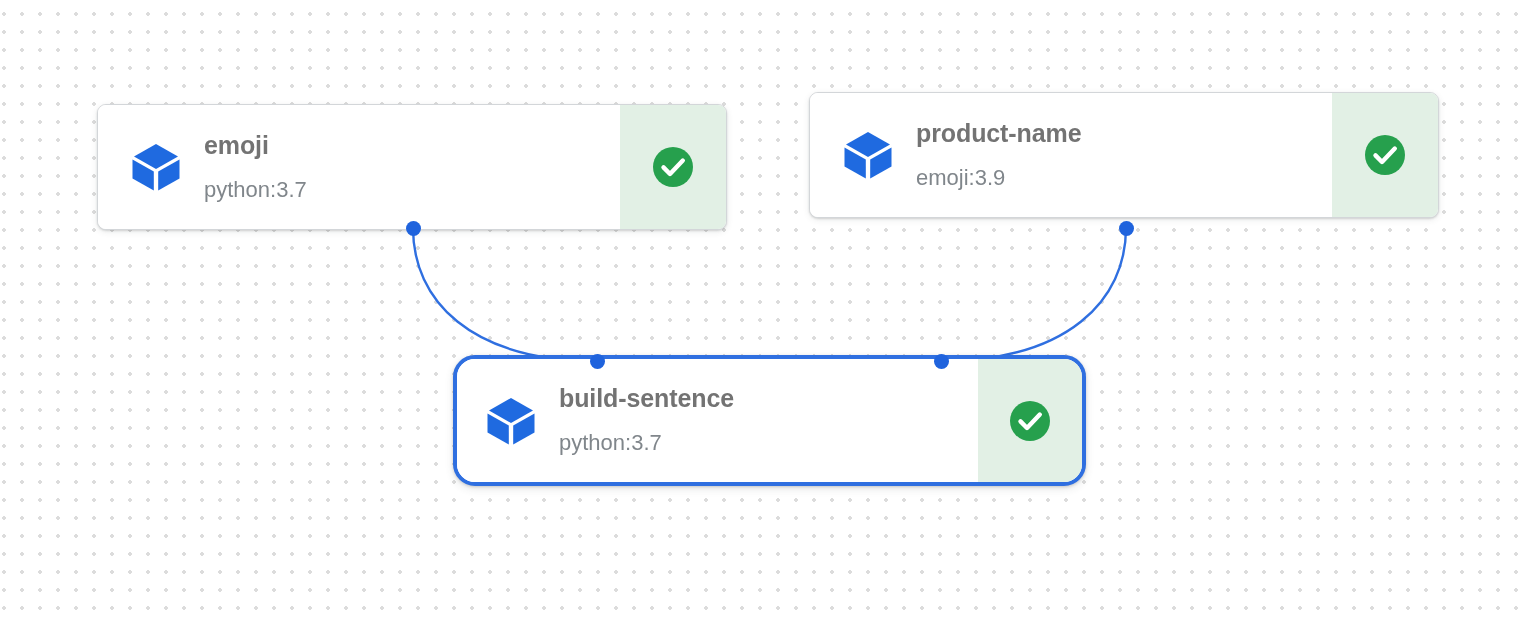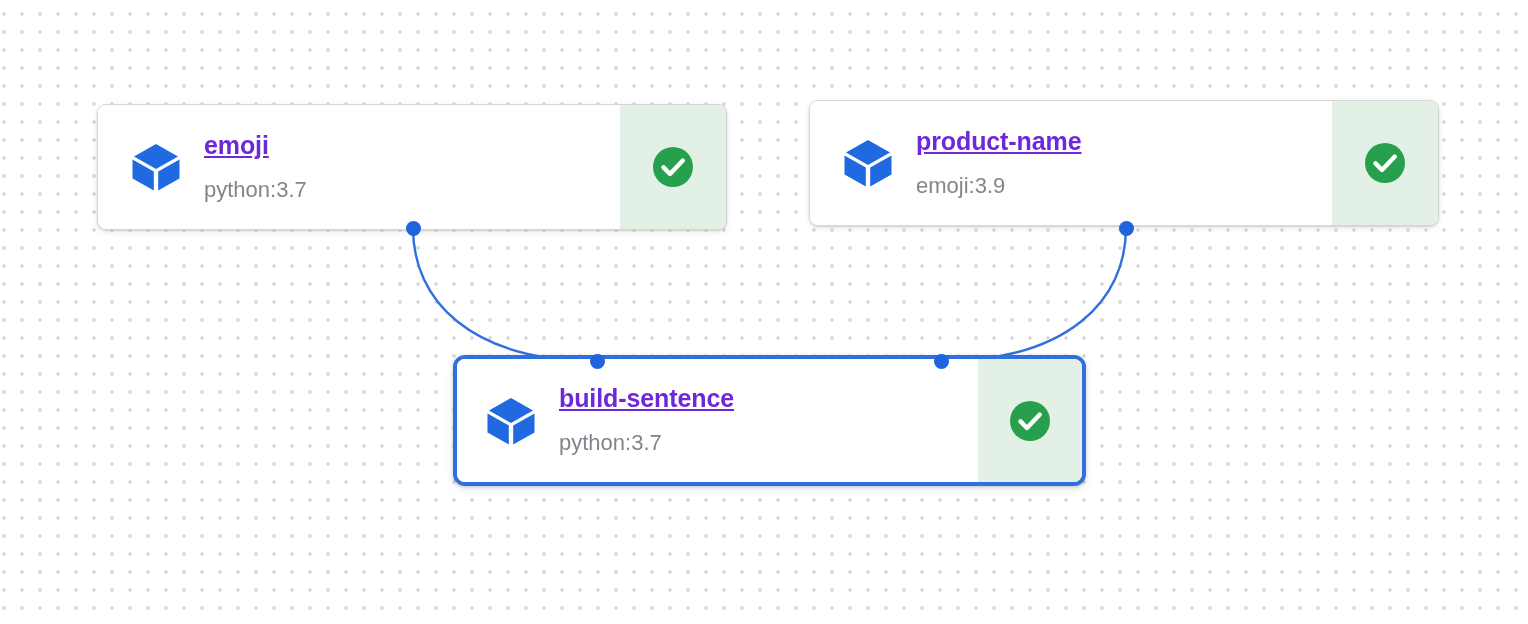--- a/index.html
+++ b/index.html
@@ -45,21 +45,21 @@
     background: #ffffff;
     border-radius: 9px;
     overflow: hidden;
   }
   .node.plain {
     border: 1px solid #d3d6d9;
     box-shadow: 0 1px 2px rgba(60,64,67,0.18), 0 2px 6px rgba(60,64,67,0.10);
   }
   .node.selected {
     border: 4px solid #2f6fe0;
-    border-radius: 12px;
+    border-radius: 22px;
     box-shadow: 0 1px 3px rgba(60,64,67,0.22), 0 3px 8px rgba(60,64,67,0.12);
   }
 
   .node-body {
     flex: 1 1 auto;
     display: flex;
     align-items: center;
     background: #ffffff;
     min-width: 0;
   }
@@ -78,25 +78,24 @@
 
   .node-text {
     display: flex;
     flex-direction: column;
     justify-content: center;
     min-width: 0;
   }
   .node-title {
     font-size: 25px;
     font-weight: bold;
-    color: #6d28d9;
+    color: #737373;
     line-height: 1.16;
     white-space: nowrap;
     letter-spacing: -0.1px;
-    text-decoration: underline;
   }
   .node-subtitle {
     font-size: 22px;
     font-weight: normal;
     color: #80868b;
     line-height: 1.25;
     margin-top: 16px;
     white-space: nowrap;
   }
 
@@ -149,21 +148,21 @@
       </div>
     </div>
     <div class="node-status">
       <svg class="status-badge" viewBox="0 0 46 46">
         <circle cx="23" cy="23" r="20" fill="#26a04d"></circle>
         <path d="M13.5 23.4 L20 30 L32.8 16.6" fill="none" stroke="#ffffff" stroke-width="4.4" stroke-linecap="round" stroke-linejoin="round"></path>
       </svg>
     </div>
   </div>
 
-  <div class="node plain" style="left:809px; top:100px; width:630px; height:126px;">
+  <div class="node plain" style="left:809px; top:92px; width:630px; height:126px;">
     <div class="node-body">
       <svg class="node-icon" viewBox="0 0 52 52">
         <polygon points="26,3 48,15.5 26,28 4,15.5" fill="#1f6ae0"></polygon>
         <polygon points="2.5,18.5 23.8,30.6 23.8,49.5 2.5,37.4" fill="#1f6ae0"></polygon>
         <polygon points="49.5,18.5 28.2,30.6 28.2,49.5 49.5,37.4" fill="#1f6ae0"></polygon>
       </svg>
       <div class="node-text">
         <div class="node-title">product-name</div>
         <div class="node-subtitle">emoji:3.9</div>
       </div>

